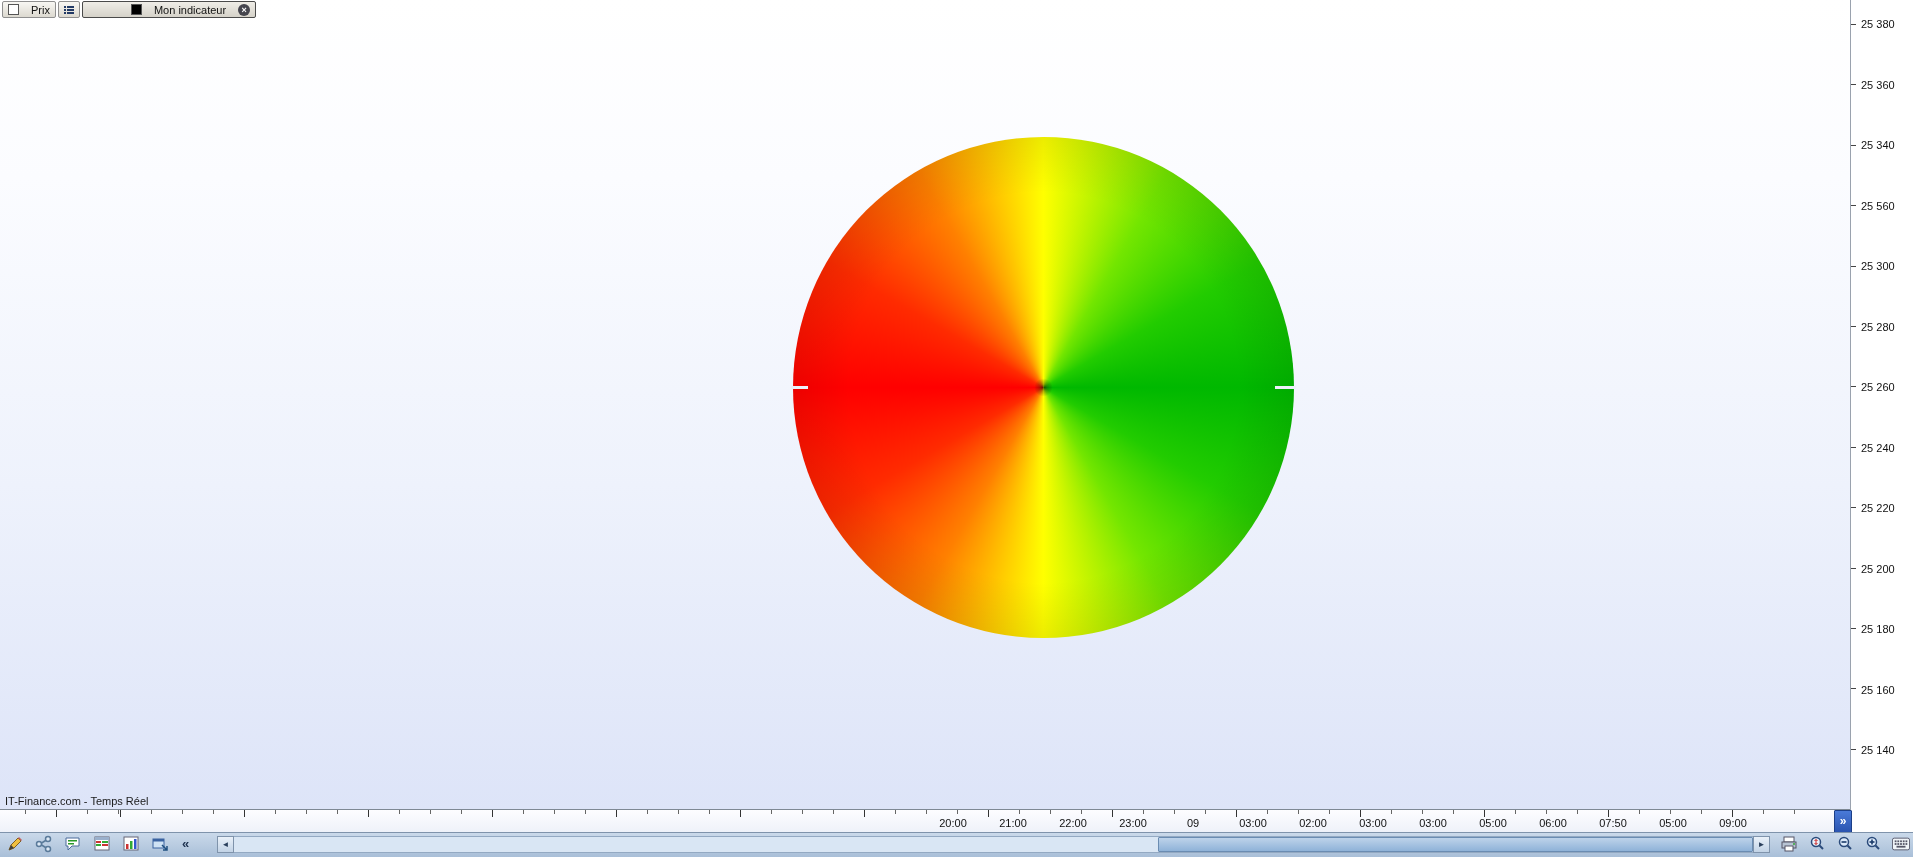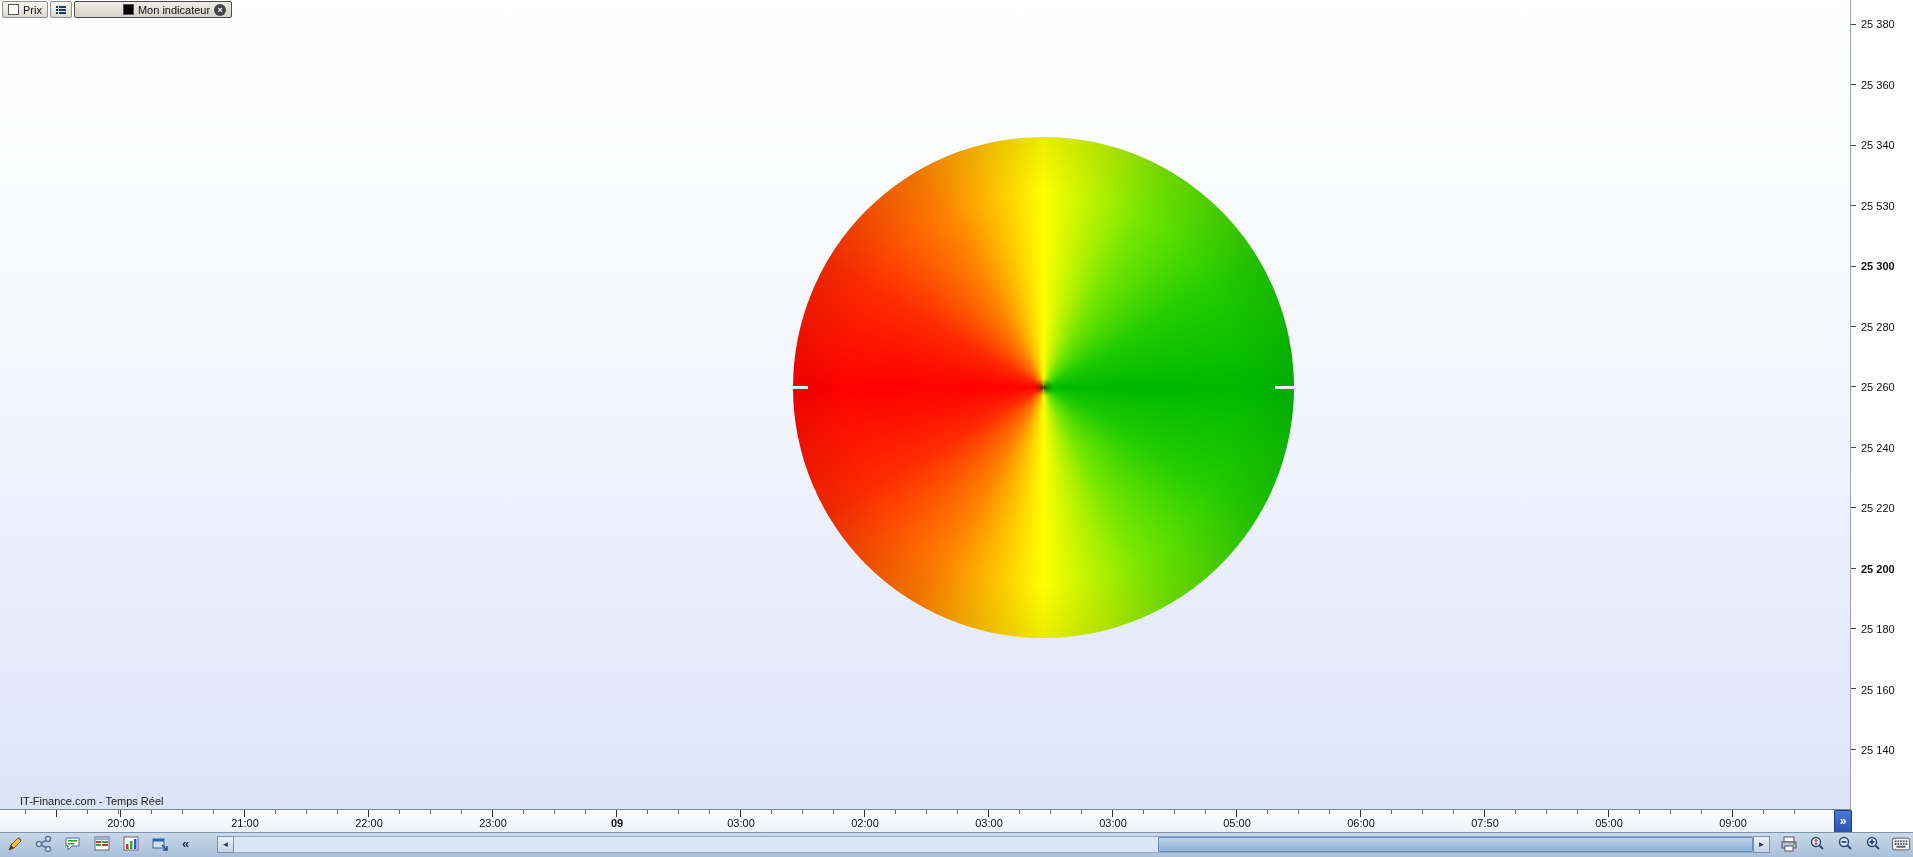--- a/index.html
+++ b/index.html
@@ -23,50 +23,50 @@
         #ffff00 0deg, #73e600 30deg, #22cc00 60deg, #00b800 90deg,
         #22cc00 120deg, #73e600 150deg, #ffff00 180deg,
         #ff8000 210deg, #ff2b00 240deg, #ff0000 270deg,
         #ff2b00 300deg, #ff8000 330deg, #ffff00 360deg);
   }
   .wheel-notch{position:absolute;height:3px;background:#edf1fb;}
   .wheel-notch.left{left:791px;top:386px;width:17px;}
   .wheel-notch.right{left:1275px;top:386px;width:21px;}
   
   .tab-bar{position:absolute;left:2px;top:1px;display:flex;gap:2px;height:17px;align-items:stretch;z-index:5;}
-  .tab{display:flex;align-items:center;gap:4px;padding:0 5px;
+  .tab{display:flex;align-items:center;gap:12px;padding:0 5px;
     background:linear-gradient(#f8f7f3,#dcd9d0);border:1px solid #8f8f8f;border-radius:2px;}
   .tab.active{border:1px solid #4a4a4a;background:linear-gradient(#efede7,#d5d2c9);padding-left:48px;}
   .tab-btn{display:flex;align-items:center;justify-content:center;width:20px;
     background:linear-gradient(#f8f7f3,#dcd9d0);border:1px solid #8f8f8f;border-radius:2px;}
   .swatch{width:9px;height:9px;border:1px solid #555;background:#fff;}
   .swatch.black{background:#000;}
   .close-btn{width:12px;height:12px;border-radius:50%;background:#45454e;color:#fff;
     font-size:9px;line-height:12px;text-align:center;font-weight:bold;cursor:default;}
   
-  .watermark{position:absolute;left:20px;top:795px;font-size:11px;color:#1a1a1a;}
+  .watermark{position:absolute;left:5px;top:795px;font-size:11px;color:#1a1a1a;}
   
   .price-axis{position:absolute;left:1850px;top:0;width:63px;height:832px;background:#fff;border-left:1px solid #9aa2ae;}
   .price-ticks{position:absolute;left:0;top:0;width:5px;height:780px;
     background-image:repeating-linear-gradient(180deg,#444 0 1px,transparent 1px 60.4px);
     background-position:0 24px;}
   .price-labels{position:absolute;left:10px;top:17px;height:740px;display:flex;flex-direction:column;justify-content:space-between;}
   .price-label{height:14px;line-height:14px;font-size:11px;white-space:nowrap;}
   
   .time-axis{position:absolute;left:0;top:809px;width:1850px;height:23px;
     background:linear-gradient(#fdfdff,#eef1f9);border-top:1px solid #7e8894;}
   .time-ticks-minor{position:absolute;left:0;top:0;width:1800px;height:4px;
     background-image:repeating-linear-gradient(90deg,#666 0 1px,transparent 1px 31px);
     background-position:120px 0;}
   .time-ticks-major{position:absolute;left:0;top:0;width:1800px;height:7px;
     background-image:repeating-linear-gradient(90deg,#333 0 1px,transparent 1px 124px);
     background-position:120px 0;}
-  .time-labels{position:absolute;left:91px;top:7px;width:1672px;display:flex;justify-content:space-between;}
+  .time-labels{position:absolute;left:91px;top:7px;width:1672px;display:flex;justify-content:flex-end;}
   .time-label{width:60px;text-align:center;font-size:11px;white-space:nowrap;}
-  .bold{font-weight:bold;}
+  .bold{font-weight:normal;}
   .more-button{position:absolute;left:1834px;top:810px;width:16px;height:21px;
     background:linear-gradient(#4a7ad8,#2a54b0);border:1px solid #1c3f88;color:#fff;
     text-align:center;line-height:20px;font-size:12px;font-weight:bold;border-radius:1px;}
   
   .status-bar{position:absolute;left:0;top:832px;width:1913px;height:25px;
     background:linear-gradient(#cad9ea,#a9bfd8);border-top:1px solid #7f93ab;box-sizing:border-box;}
   .left-tools{position:absolute;left:6px;top:835px;display:flex;gap:11px;align-items:center;height:18px;}
   .right-tools{position:absolute;right:3px;top:835px;display:flex;gap:10px;align-items:center;height:18px;}
   .tool{width:18px;height:18px;display:flex;align-items:center;justify-content:center;}
   .collapse{font-size:13px;font-weight:bold;color:#1e3250;line-height:18px;padding:0 2px;}
@@ -114,21 +114,21 @@
     </div>
   </div>
 
   <div class="price-axis">
     <div class="price-ticks"></div>
     <div class="price-labels">
 
     <div class="price-label">25 380</div>
         <div class="price-label">25 360</div>
         <div class="price-label">25 340</div>
-        <div class="price-label">25 530</div>
+        <div class="price-label">25 560</div>
         <div class="price-label bold">25 300</div>
         <div class="price-label">25 280</div>
         <div class="price-label">25 260</div>
         <div class="price-label">25 240</div>
         <div class="price-label">25 220</div>
         <div class="price-label bold">25 200</div>
         <div class="price-label">25 180</div>
         <div class="price-label">25 160</div>
         <div class="price-label">25 140</div>
       </div>

